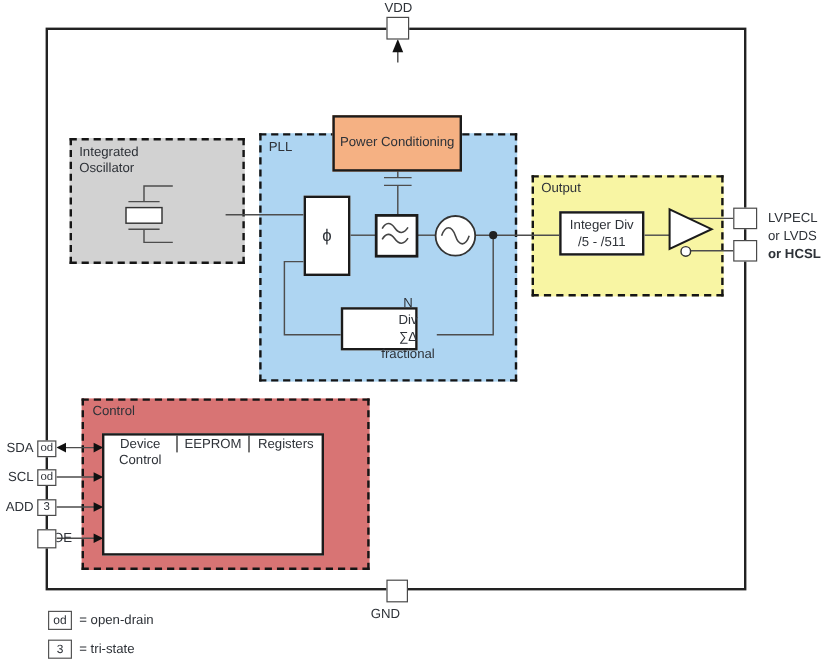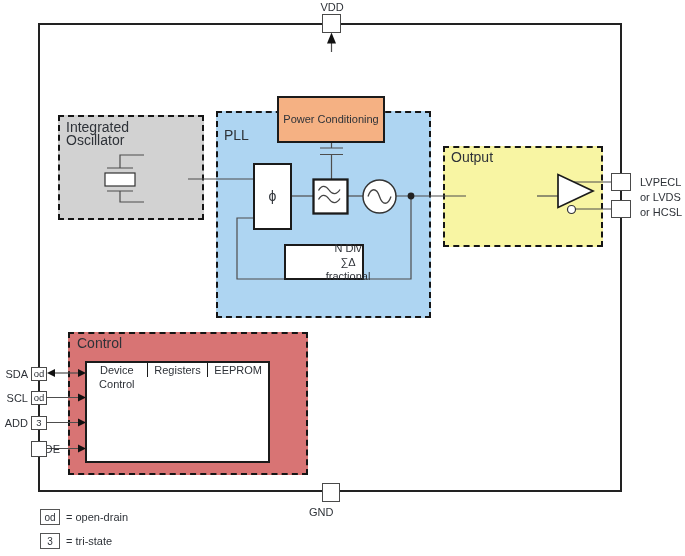--- a/index.html
+++ b/index.html
@@ -4,21 +4,21 @@
 <style>
   html,body{margin:0;padding:0;background:#fff;}
   #stage{
     position:relative;width:685px;height:556px;background:#fff;overflow:hidden;
     font-family:"Liberation Sans","DejaVu Sans",sans-serif;color:#2e3238;
   }
   .abs{position:absolute;}
   .lbl{font-size:11px;line-height:13px;color:#2e3238;}
   .outer{border:2.5px solid #222;box-sizing:border-box;z-index:0;}
   .section{border:2px dashed #151515;box-sizing:border-box;z-index:1;}
-  .section-title{font-size:14px;line-height:13px;z-index:3;}
+  .section-title{font-size:11px;line-height:13px;z-index:3;}
   svg.wires{left:0;top:0;z-index:2;pointer-events:none;}
   .block{
     background:#fff;border:2.5px solid #1b1b1b;box-sizing:border-box;z-index:3;
     display:flex;flex-direction:column;align-items:center;justify-content:center;
     text-align:center;font-size:11px;line-height:13px;
   }
   .pin{
     background:#fff;border:1.3px solid #4a4a4a;box-sizing:border-box;z-index:4;
     display:flex;align-items:center;justify-content:center;font-size:9.5px;line-height:10px;
   }
@@ -39,21 +39,21 @@
 <div id="stage">
 
   <div class="abs outer" style="left:38px;top:23px;width:584px;height:469px;"></div>
 
   <div class="abs section" style="left: 58px; top: 115px; width: 146px; height: 105px; background-color: rgb(210, 210, 210);"></div>
   <div class="abs section" style="left: 216px; top: 111px; width: 215px; height: 207px; background-color: rgb(174, 213, 242);"></div>
   <div class="abs section" style="left: 443px; top: 146px; width: 160px; height: 101px; background-color: rgb(248, 245, 163);"></div>
   <div class="abs section" style="left: 68px; top: 332px; width: 240px; height: 143px; background-color: rgb(216, 116, 116);"></div>
 
   <div class="abs section-title" style="left:66px;top:121px;width:78px;">Integrated Oscillator</div>
-  <div class="abs section-title" style="left:224px;top:129px;">PLL</div>
+  <div class="abs section-title" style="left:224px;top:117px;">PLL</div>
   <div class="abs section-title" style="left:451px;top:151px;">Output</div>
   <div class="abs section-title" style="left:77px;top:337px;">Control</div>
 
   <svg class="abs wires" width="685" height="556" viewBox="0 0 685 556">
     <g stroke="#4d4d4d" stroke-width="1.2" fill="none">
 
       <path d="M331.5,41 V52"></path>
 
       <path d="M144,155 H120 V168 M107,168 H133 M107,191 H133 M120,191 V202 H144"></path>
 
@@ -112,43 +112,47 @@
 
 
   <div class="abs block" style="left:253px;top:163px;width:39px;height:67px;font-size:14px;">
     <span>ϕ</span>
   </div>
 
   <div class="abs lbl" style="left:348px;top:147px;">10 nF</div>
 
   <div class="abs lbl" style="left:239px;top:240px;width:150px;text-align:center;">VCO: 4.6 GHz ~ 5.6 GHz</div>
 
-  <div class="abs block" style="left:284px;top:244px;width:80px;height:36px;line-height:14px;padding-left:48px;">
+  <div class="abs block" style="left:284px;top:256px;width:64px;height:36px;line-height:14px;padding-left:48px;">
     <span>N Div</span>
     <span>∑Δ fractional</span>
   </div>
 
+  <div class="abs block" style="left:466px;top:176px;width:71px;height:37px;line-height:14px;">
+    <span>Integer Div</span>
+    <span>/5 - /511</span>
+  </div>
 
   <div class="abs block" style="left:85px;top:361px;width:185px;height:102px;flex-direction:row;align-items:flex-start;padding:0;">
     <div class="ctl-cell">Device Control</div>
+    <div class="ctl-cell">EEPROM</div>
     <div class="ctl-cell">Registers</div>
-    <div class="ctl-cell">EEPROM</div>
   </div>
 
   <div class="abs pin" style="left:322px;top:14px;width:19px;height:19px;"></div>
   <div class="abs lbl" style="left:310px;top:1px;width:44px;text-align:center;">VDD</div>
 
   <div class="abs pin" style="left:322px;top:483px;width:18px;height:19px;"></div>
   <div class="abs lbl" style="left:309px;top:506px;width:44px;">GND</div>
 
   <div class="abs pin" style="left:611px;top:173px;width:20px;height:18px;"></div>
   <div class="abs pin" style="left:611px;top:200px;width:20px;height:18px;"></div>
   <div class="abs lbl" style="left:640px;top:175px;line-height:15px;">LVPECL</div>
   <div class="abs lbl" style="left:640px;top:190px;line-height:15px;">or LVDS</div>
-  <div class="abs lbl" style="left:640px;top:205px;line-height:15px;">or HCSL</div>
+  <div class="abs lbl" style="left:640px;top:205px;line-height:15px;font-weight:bold;">or HCSL</div>
 
   <div class="abs pinlabel" style="left:0px;top:366.5px;width:28px;text-align:right;">SDA</div>
   <div class="abs pin" style="left:31px;top:366.5px;width:16px;height:14px;">
     <span>od</span>
   </div>
 
   <div class="abs pinlabel" style="left:0px;top:390.5px;width:28px;">SCL</div>
   <div class="abs pin" style="left:31px;top:390.5px;width:16px;height:14px;">
     <span>od</span>
   </div>

